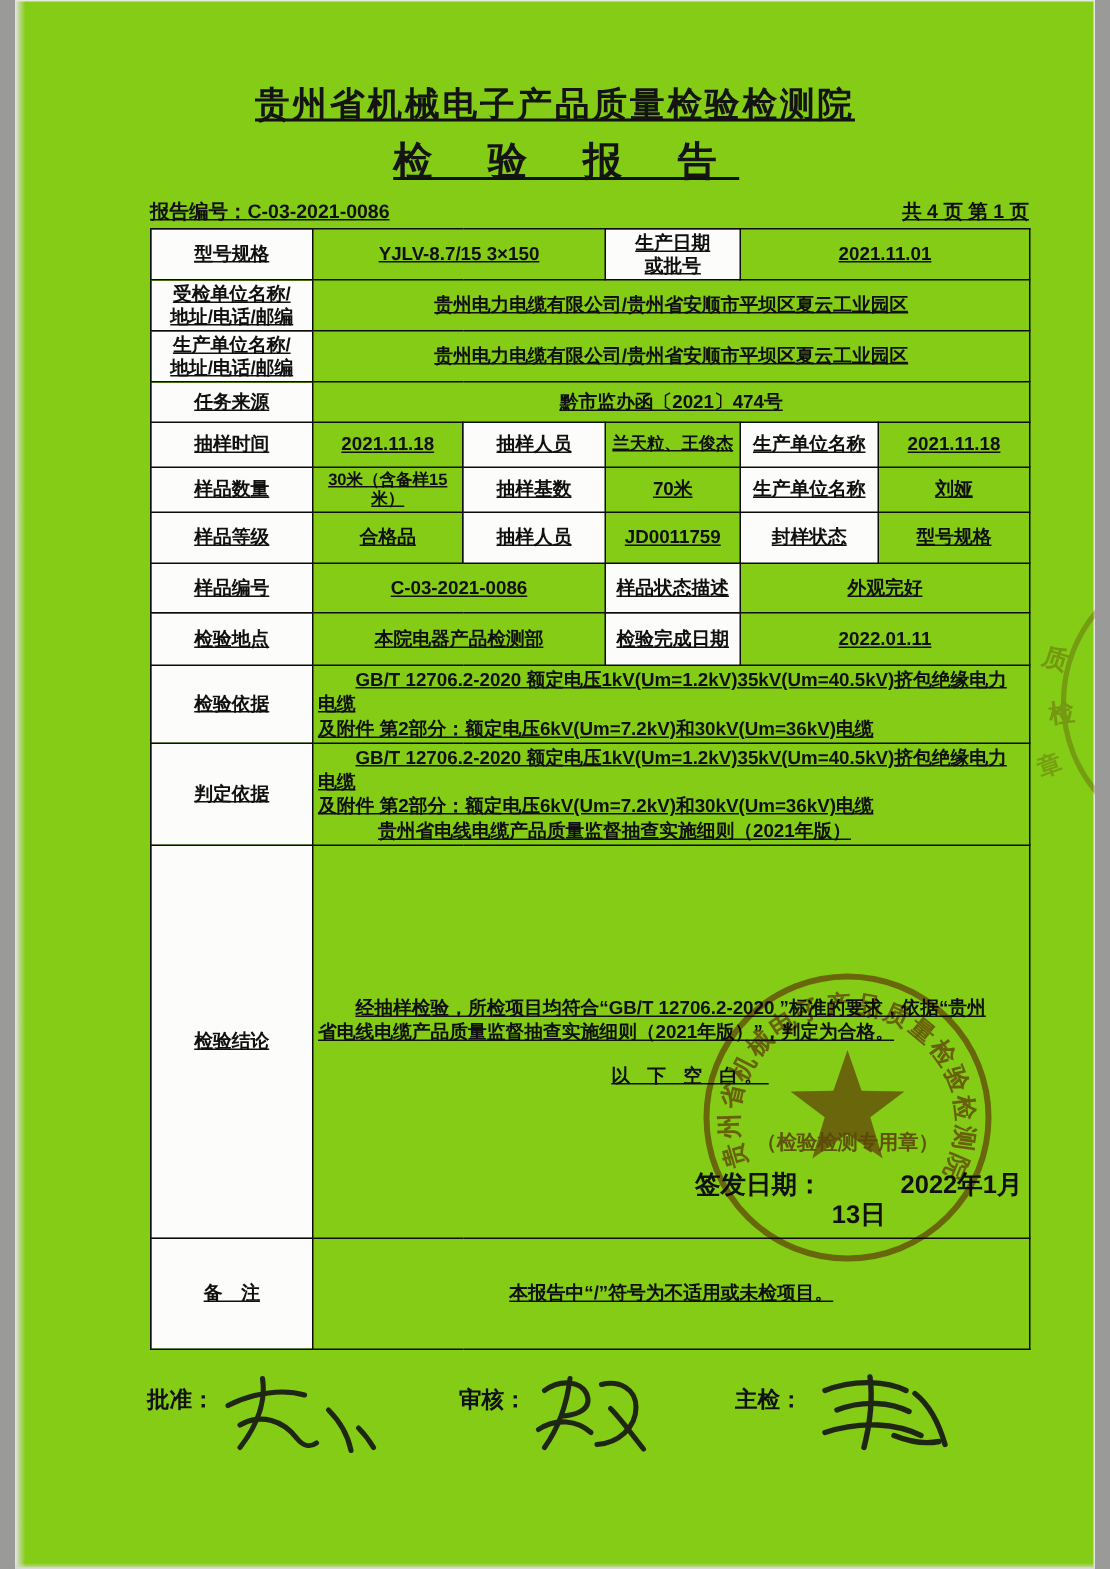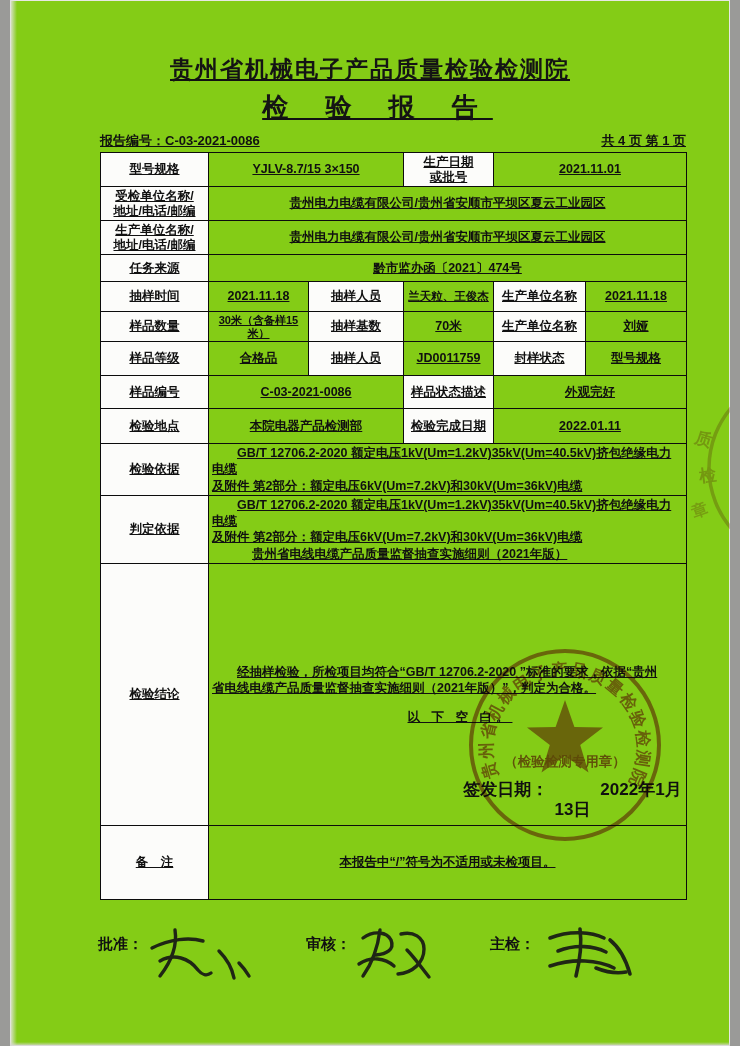--- a/index.html
+++ b/index.html
@@ -49,21 +49,21 @@
   td.concl{position:relative; vertical-align:top; text-align:left; padding:12px 8px 4px 8px;}
   .blankline{padding-left:2em; margin-top:14px; letter-spacing:4px;}
   .issue-line{
     position:absolute; bottom:5px; left:250px; font-weight:700; font-size:17px;
   }
   .issue-line .gap{display:inline-block; width:52px;}
   td.remark-cell{vertical-align:top; text-align:left; padding:9px 8px 0 14px;margin-left:48px;}
   .sig-row{
     position:relative; margin:14px 0 0 88px; height:60px; width:600px;
   }
-  .sig-group{position:absolute; top:11px; display:flex; align-items:flex-start;}
+  .sig-group{position:absolute; top:0; display:flex; align-items:flex-start;}
   .sig-label{font-size:15px; font-weight:700; padding-top:10px;}
   .sig-svg{margin-top:-2px;}
   .stamp-main{
     position:absolute; left:452px; top:642px; width:206px; height:206px;
     mix-blend-mode:multiply; opacity:0.88; pointer-events:none;
   }
   .stamp-edge{
     position:absolute; right:0; top:386px; width:50px; height:164px;
     overflow:hidden; mix-blend-mode:multiply; opacity:0.6; pointer-events:none;
   }

